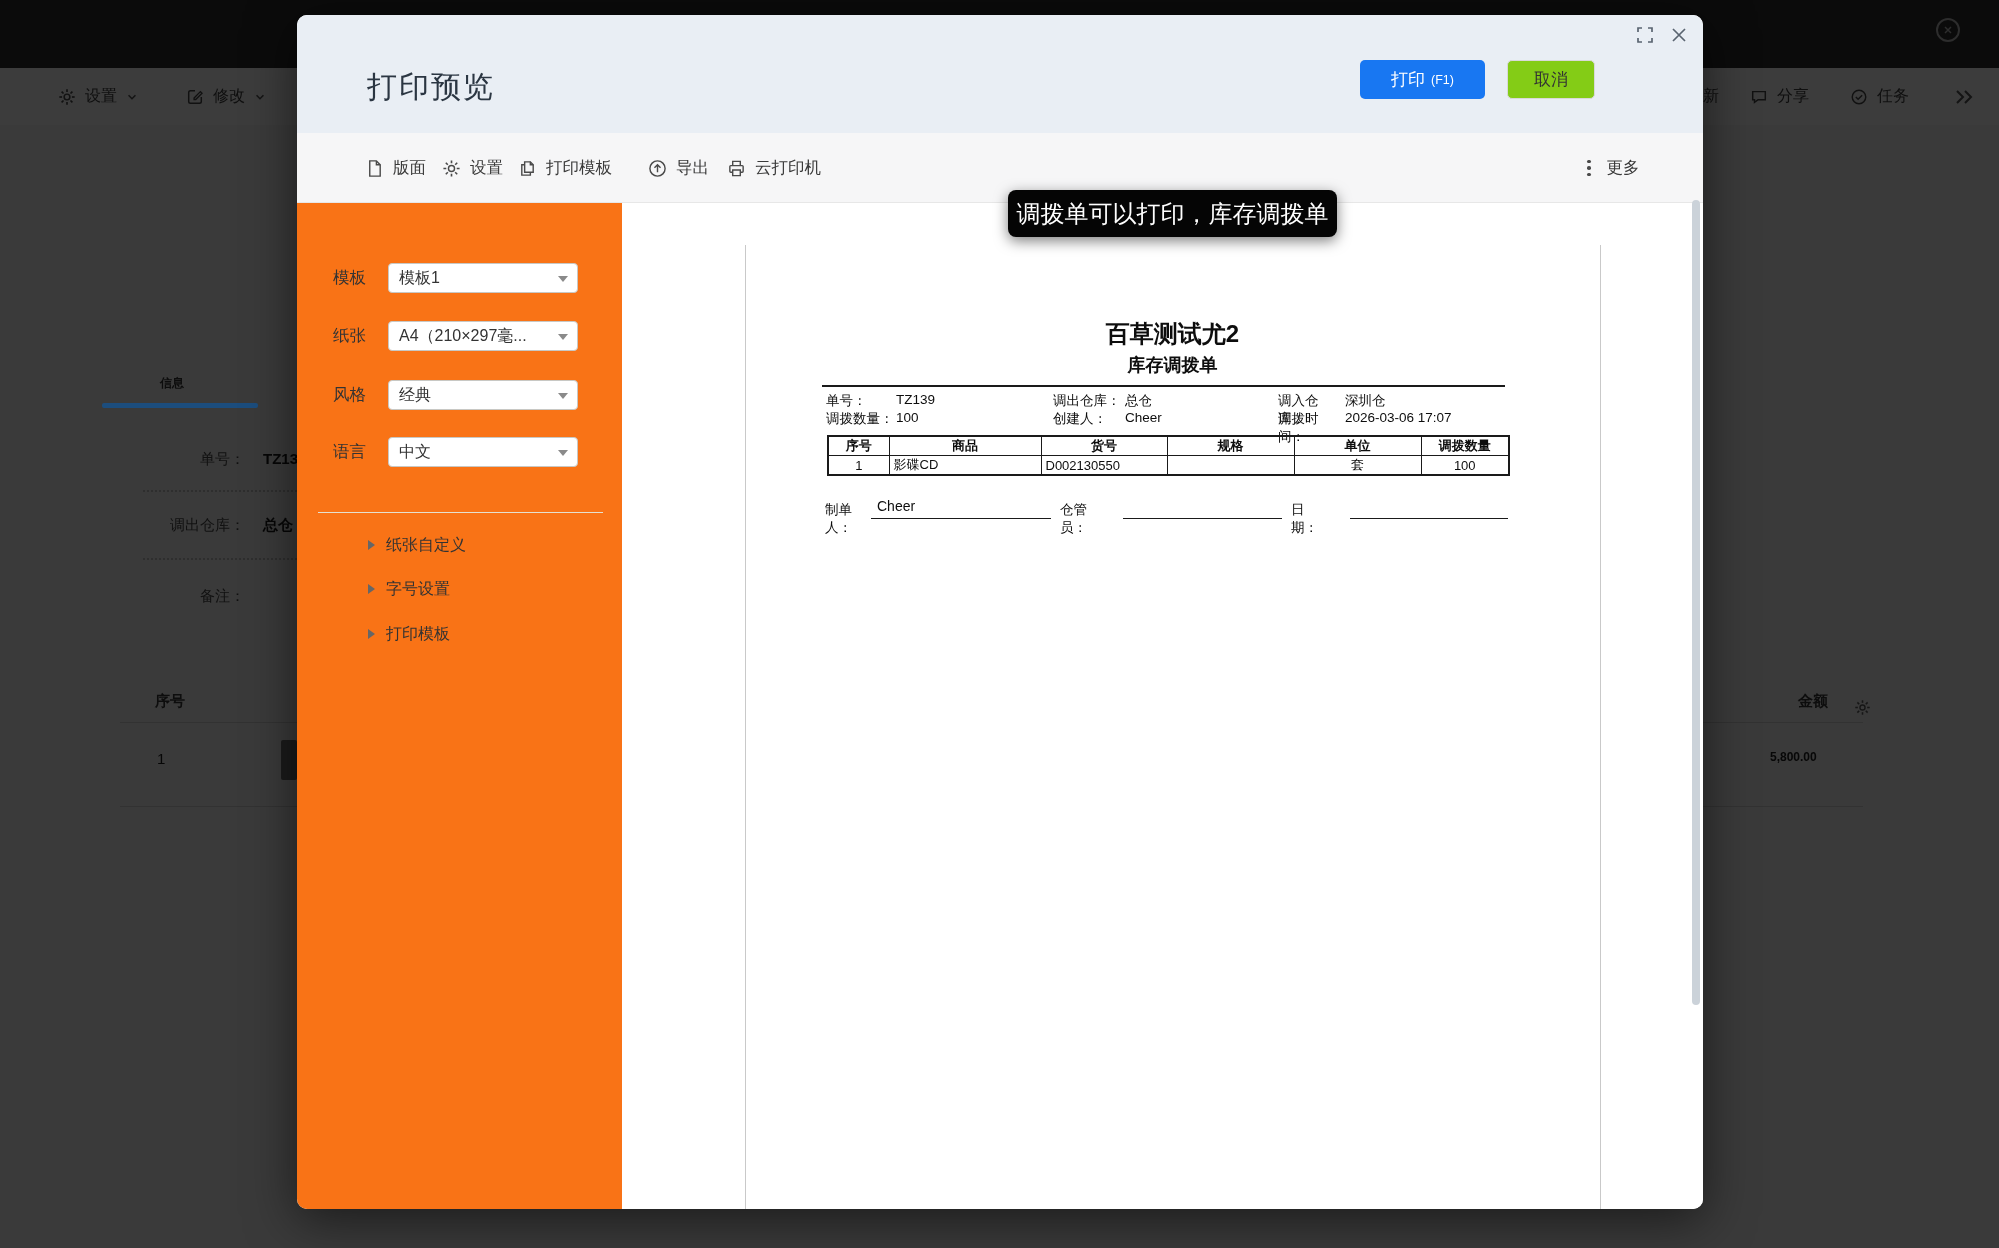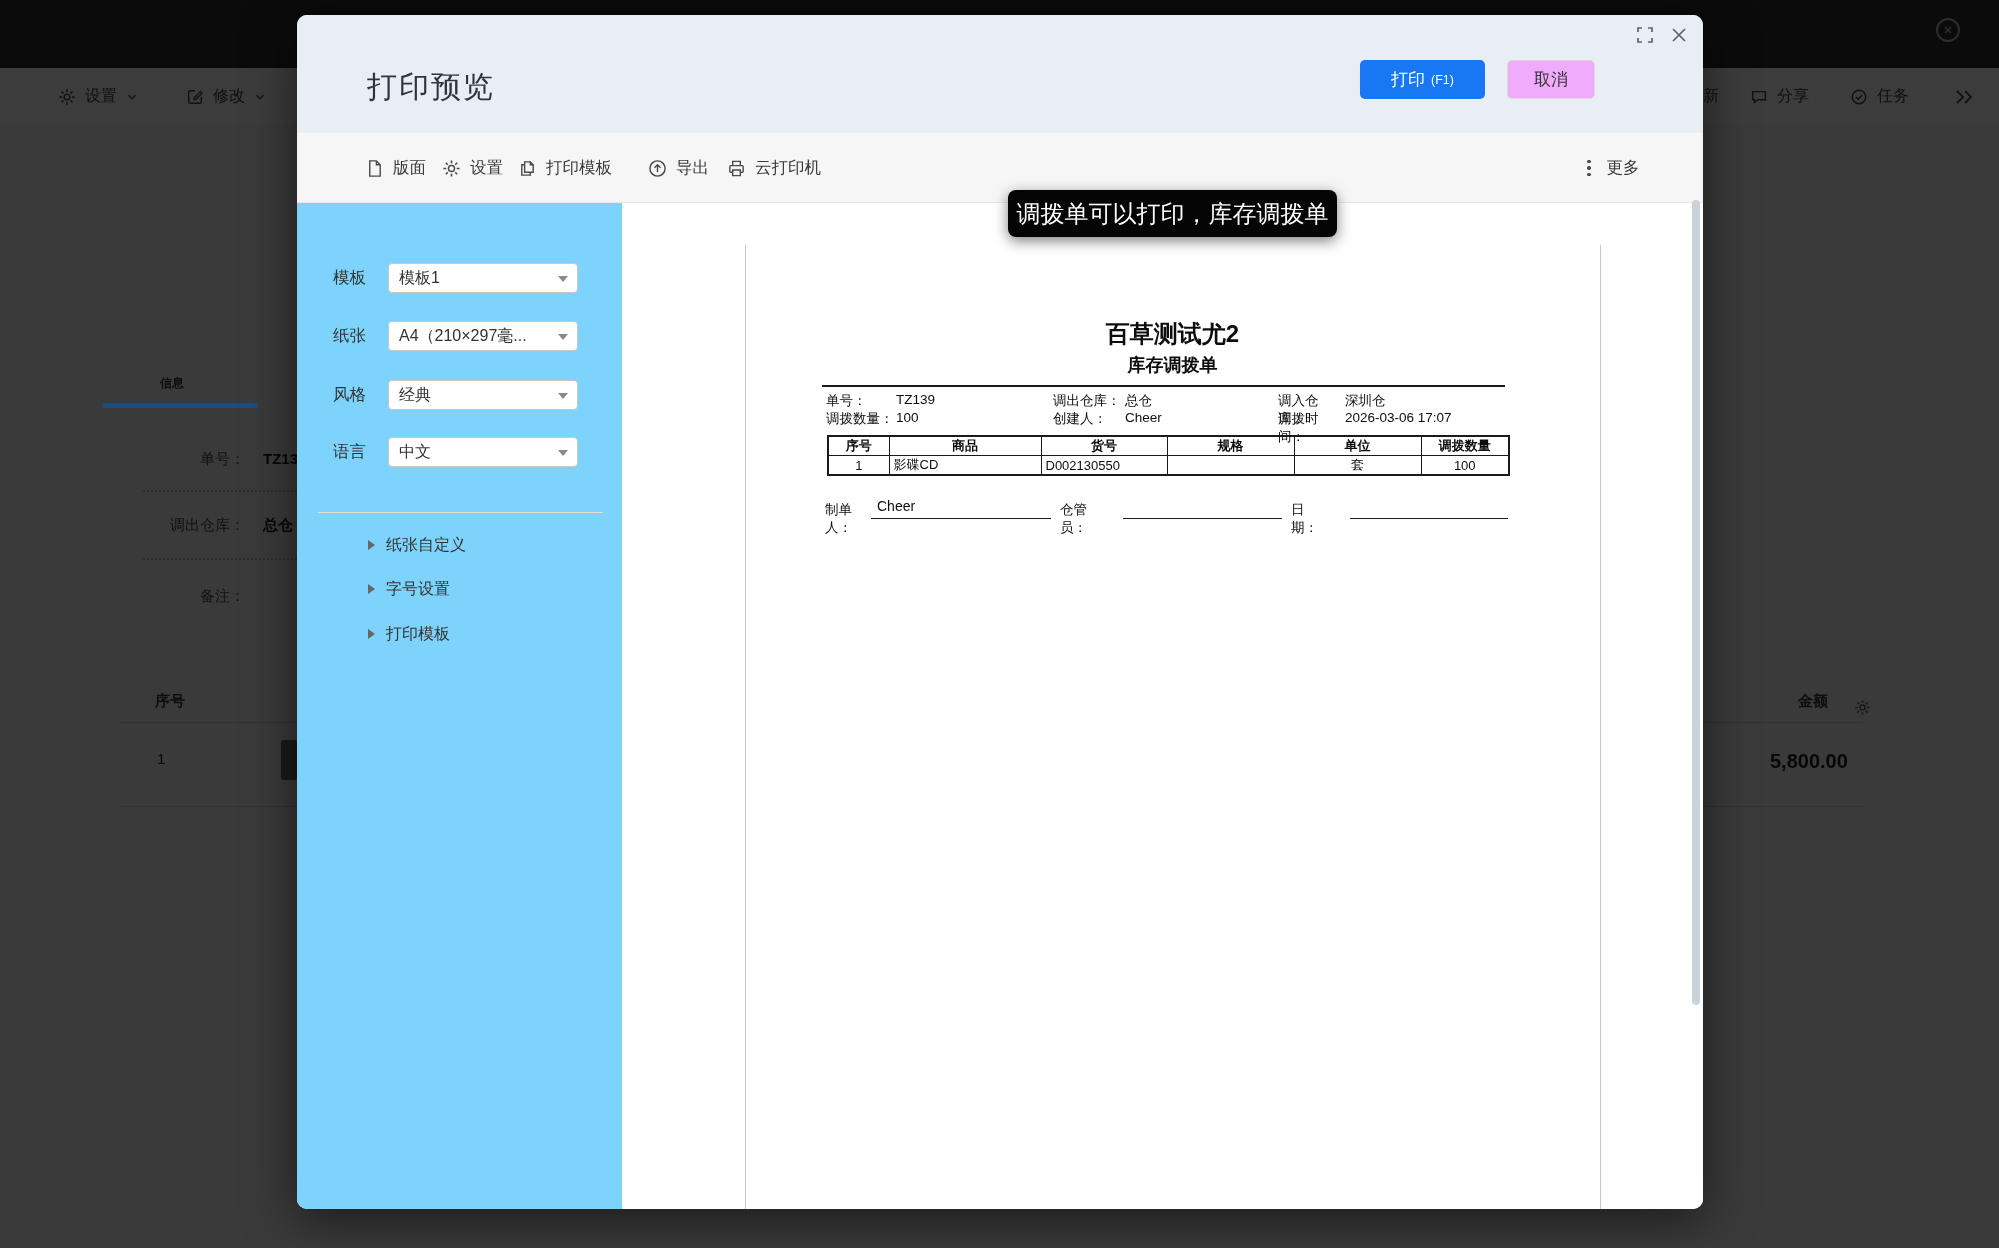--- a/index.html
+++ b/index.html
@@ -14,43 +14,43 @@
   .bg-icon { width:18px; height:18px; color:#111; }
   .bg-chev { width:12px; height:12px; color:#141414; }
   .bg-tab { position:absolute; left:160px; top:375px; font-size:12px; font-weight:700; color:#0c0c0c; }
   .bg-tab-line { position:absolute; left:102px; top:403px; width:156px; height:5px; background:#1c4d7d; border-radius:2px; }
   .bg-field-label { position:absolute; font-size:15px; color:#111; text-align:right; width:110px; }
   .bg-field-value { position:absolute; font-size:15px; font-weight:700; color:#060606; }
   .bg-dotline { position:absolute; border-top:2px dotted #2e2e2e; height:0; }
   .bg-listhead { position:absolute; font-size:15px; font-weight:700; color:#0d0d0d; }
   .bg-divider { position:absolute; height:1px; background:#323232; }
   .bg-thumb { position:absolute; left:281px; top:740px; width:16px; height:40px; background:#1b1b1b; border-radius:2px; }
-  .bg-amount { position:absolute; font-size:20px; font-weight:700; color:#070707; }
+  .bg-amount { position:absolute; font-size:12px; font-weight:700; color:#070707; }
   .bg-gear-sm { position:absolute; left:1854px; top:699px; width:17px; height:17px; color:#161616; }
 
   
   .dialog { position:absolute; left:297px; top:15px; width:1406px; height:1194px; background:#fff; border-radius:10px; overflow:hidden; box-shadow:0 10px 50px rgba(0,0,0,.55); }
   .dlg-header { position:absolute; left:0; top:0; width:1406px; height:118px; background:#e9eef4; }
   .dlg-title { position:absolute; left:70px; top:52px; font-size:30px; color:#2b3642; letter-spacing:2px; }
   .btn-primary { position:absolute; left:1063px; top:45px; width:125px; height:39px; background:#1877f2; border:none; border-radius:5px; color:#fff; display:flex; align-items:center; justify-content:center; gap:6px; cursor:pointer; }
   .btn-primary .main { font-size:17px; }
   .btn-primary .hint { font-size:12.5px; }
-  .btn-plain { position:absolute; left:1210px; top:45px; width:88px; height:39px; background:#f0abfc; border:1px solid #d9d9d9; border-radius:5px; color:#333; font-size:17px; display:flex; align-items:center; justify-content:center; cursor:pointer; }
+  .btn-plain { position:absolute; left:1210px; top:45px; width:88px; height:39px; background:#84cc16; border:1px solid #d9d9d9; border-radius:5px; color:#333; font-size:17px; display:flex; align-items:center; justify-content:center; cursor:pointer; }
   .win-icon { position:absolute; top:10px; width:20px; height:20px; color:#5a6470; cursor:pointer; }
   .win-icon.fs { left:1338px; }
   .win-icon.cl { left:1372px; }
 
   .dlg-toolbar { position:absolute; left:0; top:118px; width:1406px; height:70px; background:#f6f6f7; border-bottom:1px solid #e7e7e7; }
   .tool-btn { position:absolute; top:0; height:70px; display:flex; align-items:center; gap:9px; font-size:16.5px; color:#3a3a3a; cursor:pointer; }
   .tool-btn svg { width:19px; height:19px; color:#4a4a4a; }
   .more-dots { display:inline-flex; flex-direction:column; gap:3px; margin-right:7px; }
   .more-dots i { width:3.5px; height:3.5px; border-radius:50%; background:#4a4a4a; }
 
   
-  .dlg-sidebar { position:absolute; left:0; top:188px; width:325px; height:1006px; background:#7dd3fc;padding-left:45px; }
+  .dlg-sidebar { position:absolute; left:0; top:188px; width:325px; height:1006px; background:#f97316;padding-left:45px; }
   .sb-row { position:absolute; left:0; width:325px; height:30px; display:flex; align-items:center; }
   .sb-label { position:absolute; left:36px; font-size:16.5px; color:#333; }
   .sb-select { position:absolute; left:91px; width:190px; height:30px; background:#fff; border:1px solid #c8c8c4; border-radius:4px; display:flex; align-items:center; padding:0 26px 0 10px; cursor:pointer; }
   .sb-select .val { font-size:16px; color:#333; white-space:nowrap; overflow:hidden; }
   .caret-down { position:absolute; right:9px; top:12px; width:0; height:0; border-left:5px solid transparent; border-right:5px solid transparent; border-top:6px solid #8a8a8a; }
   .sb-divider { position:absolute; left:21px; top:309px; width:285px; height:1px; background:#e5e1d1; }
   .sb-section { position:absolute; left:0; width:368px; height:24px; display:flex; align-items:center; cursor:pointer;margin-left:48px; }
   .tri-right { position:absolute; left:23px; width:0; height:0; border-top:5px solid transparent; border-bottom:5px solid transparent; border-left:7px solid #666; }
   .sb-section .txt { position:absolute; left:41px; font-size:16px; color:#333; }
 

